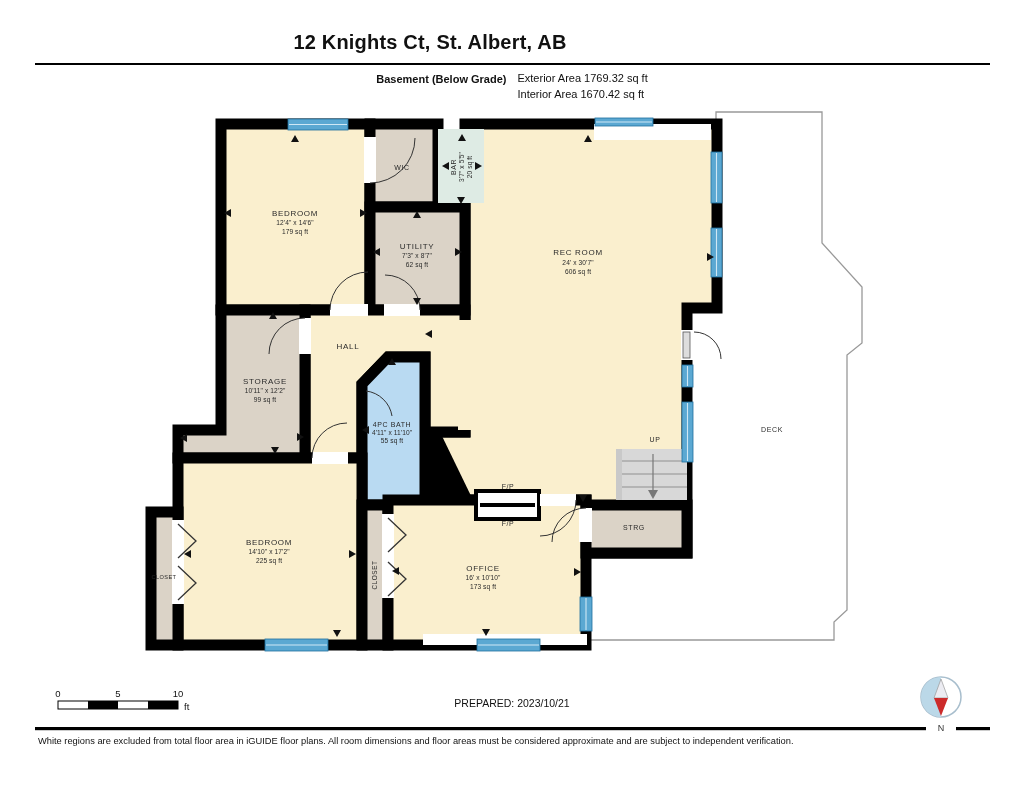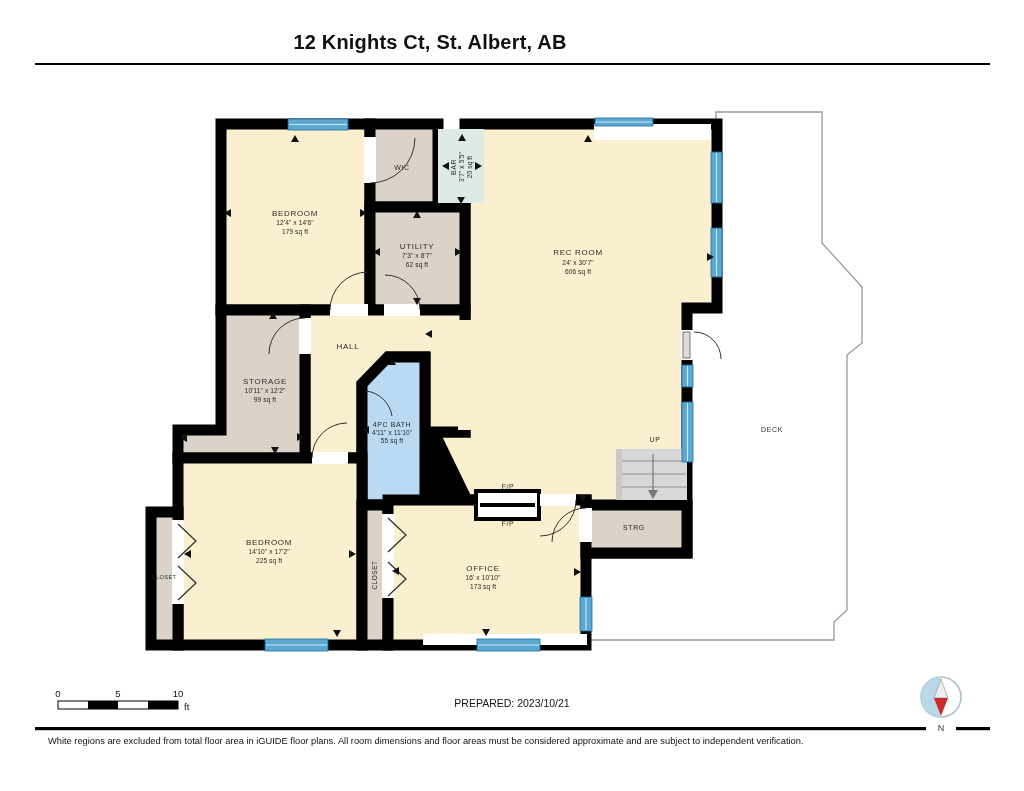--- a/index.html
+++ b/index.html
@@ -6,21 +6,21 @@
   body{width:1024px;height:791px;position:relative;background:#fff;
        font-family:"Liberation Sans",sans-serif;color:#111;overflow:hidden;}
   .title{position:absolute;top:31px;left:0;width:860px;text-align:center;
          font-size:20px;font-weight:bold;letter-spacing:.2px;}
   .top-rule{position:absolute;top:63px;left:35px;width:955px;height:2px;background:#000;}
   .subtitle{position:absolute;top:70px;left:0;width:1024px;display:flex;
             justify-content:center;gap:11px;font-size:11px;line-height:16px;}
   .subtitle .floor{font-weight:bold;white-space:nowrap;padding-top:1px;}
   .subtitle .areas{display:flex;flex-direction:column;white-space:nowrap;}
   .plan-svg{position:absolute;top:0;left:0;}
-  .disclaimer{position:absolute;top:736px;left:48px;width:960px;font-size:9.3px;color:#111;}
+  .disclaimer{position:absolute;top:736px;left:38px;width:960px;font-size:9.3px;color:#111;}
   svg text{font-family:"Liberation Sans",sans-serif;fill:#2a2a2a;}
   .room{stroke:#000;stroke-width:11;stroke-linejoin:miter;}
   .noline{stroke:none;}
   .rname{font-size:8px;letter-spacing:.7px;text-anchor:middle;}
   .rname-sm{font-size:7px;letter-spacing:.6px;text-anchor:middle;}
   .rdim{font-size:6.6px;letter-spacing:.1px;text-anchor:middle;}
   .closet-h{font-size:5.6px;letter-spacing:.4px;text-anchor:middle;}
   .closet-v{font-size:6.4px;letter-spacing:.6px;text-anchor:middle;}
   .tick{font-size:9.5px;text-anchor:middle;fill:#111;}
   .unit{font-size:9.5px;fill:#111;}
@@ -29,20 +29,25 @@
   .door-arc{fill:none;stroke:#333;stroke-width:1;}
   .chev{fill:none;stroke:#333;stroke-width:1.3;}
   .wline{stroke:#cfe8f5;stroke-width:1.1;}
 </style>
 </head>
 <body>
 
 <div class="title">12 Knights Ct, St. Albert, AB</div>
 <div class="top-rule"></div>
 <div class="subtitle">
+  <span class="floor">Basement (Below Grade)</span>
+  <span class="areas">
+    <span>Exterior Area 1769.32 sq ft</span>
+    <span>Interior Area 1670.42 sq ft</span>
+  </span>
 </div>
 
 <svg class="plan-svg" width="1024" height="791" viewBox="0 0 1024 791">
 
   <polygon points="716,112 822,112 822,243 862,287 862,343 847,355 847,610 834,622 834,640 590,640 590,545 687,545 687,310 716,310" fill="#ffffff" stroke-width="1.3" stroke="#999999"></polygon>
   <text class="rname-sm" x="772" y="432">DECK</text>
 
   <polygon class="room" points="465,124 717,124 717,308 687,308 687,553 586,553 586,500 428,500 428,432 465,432" fill="#FAEFCE"></polygon>
   <rect class="room" x="221" y="124" width="149" height="186" fill="#FAEFCE"></rect>
   <rect class="room" x="370" y="124" width="68" height="83" fill="#DBD3C7"></rect>

